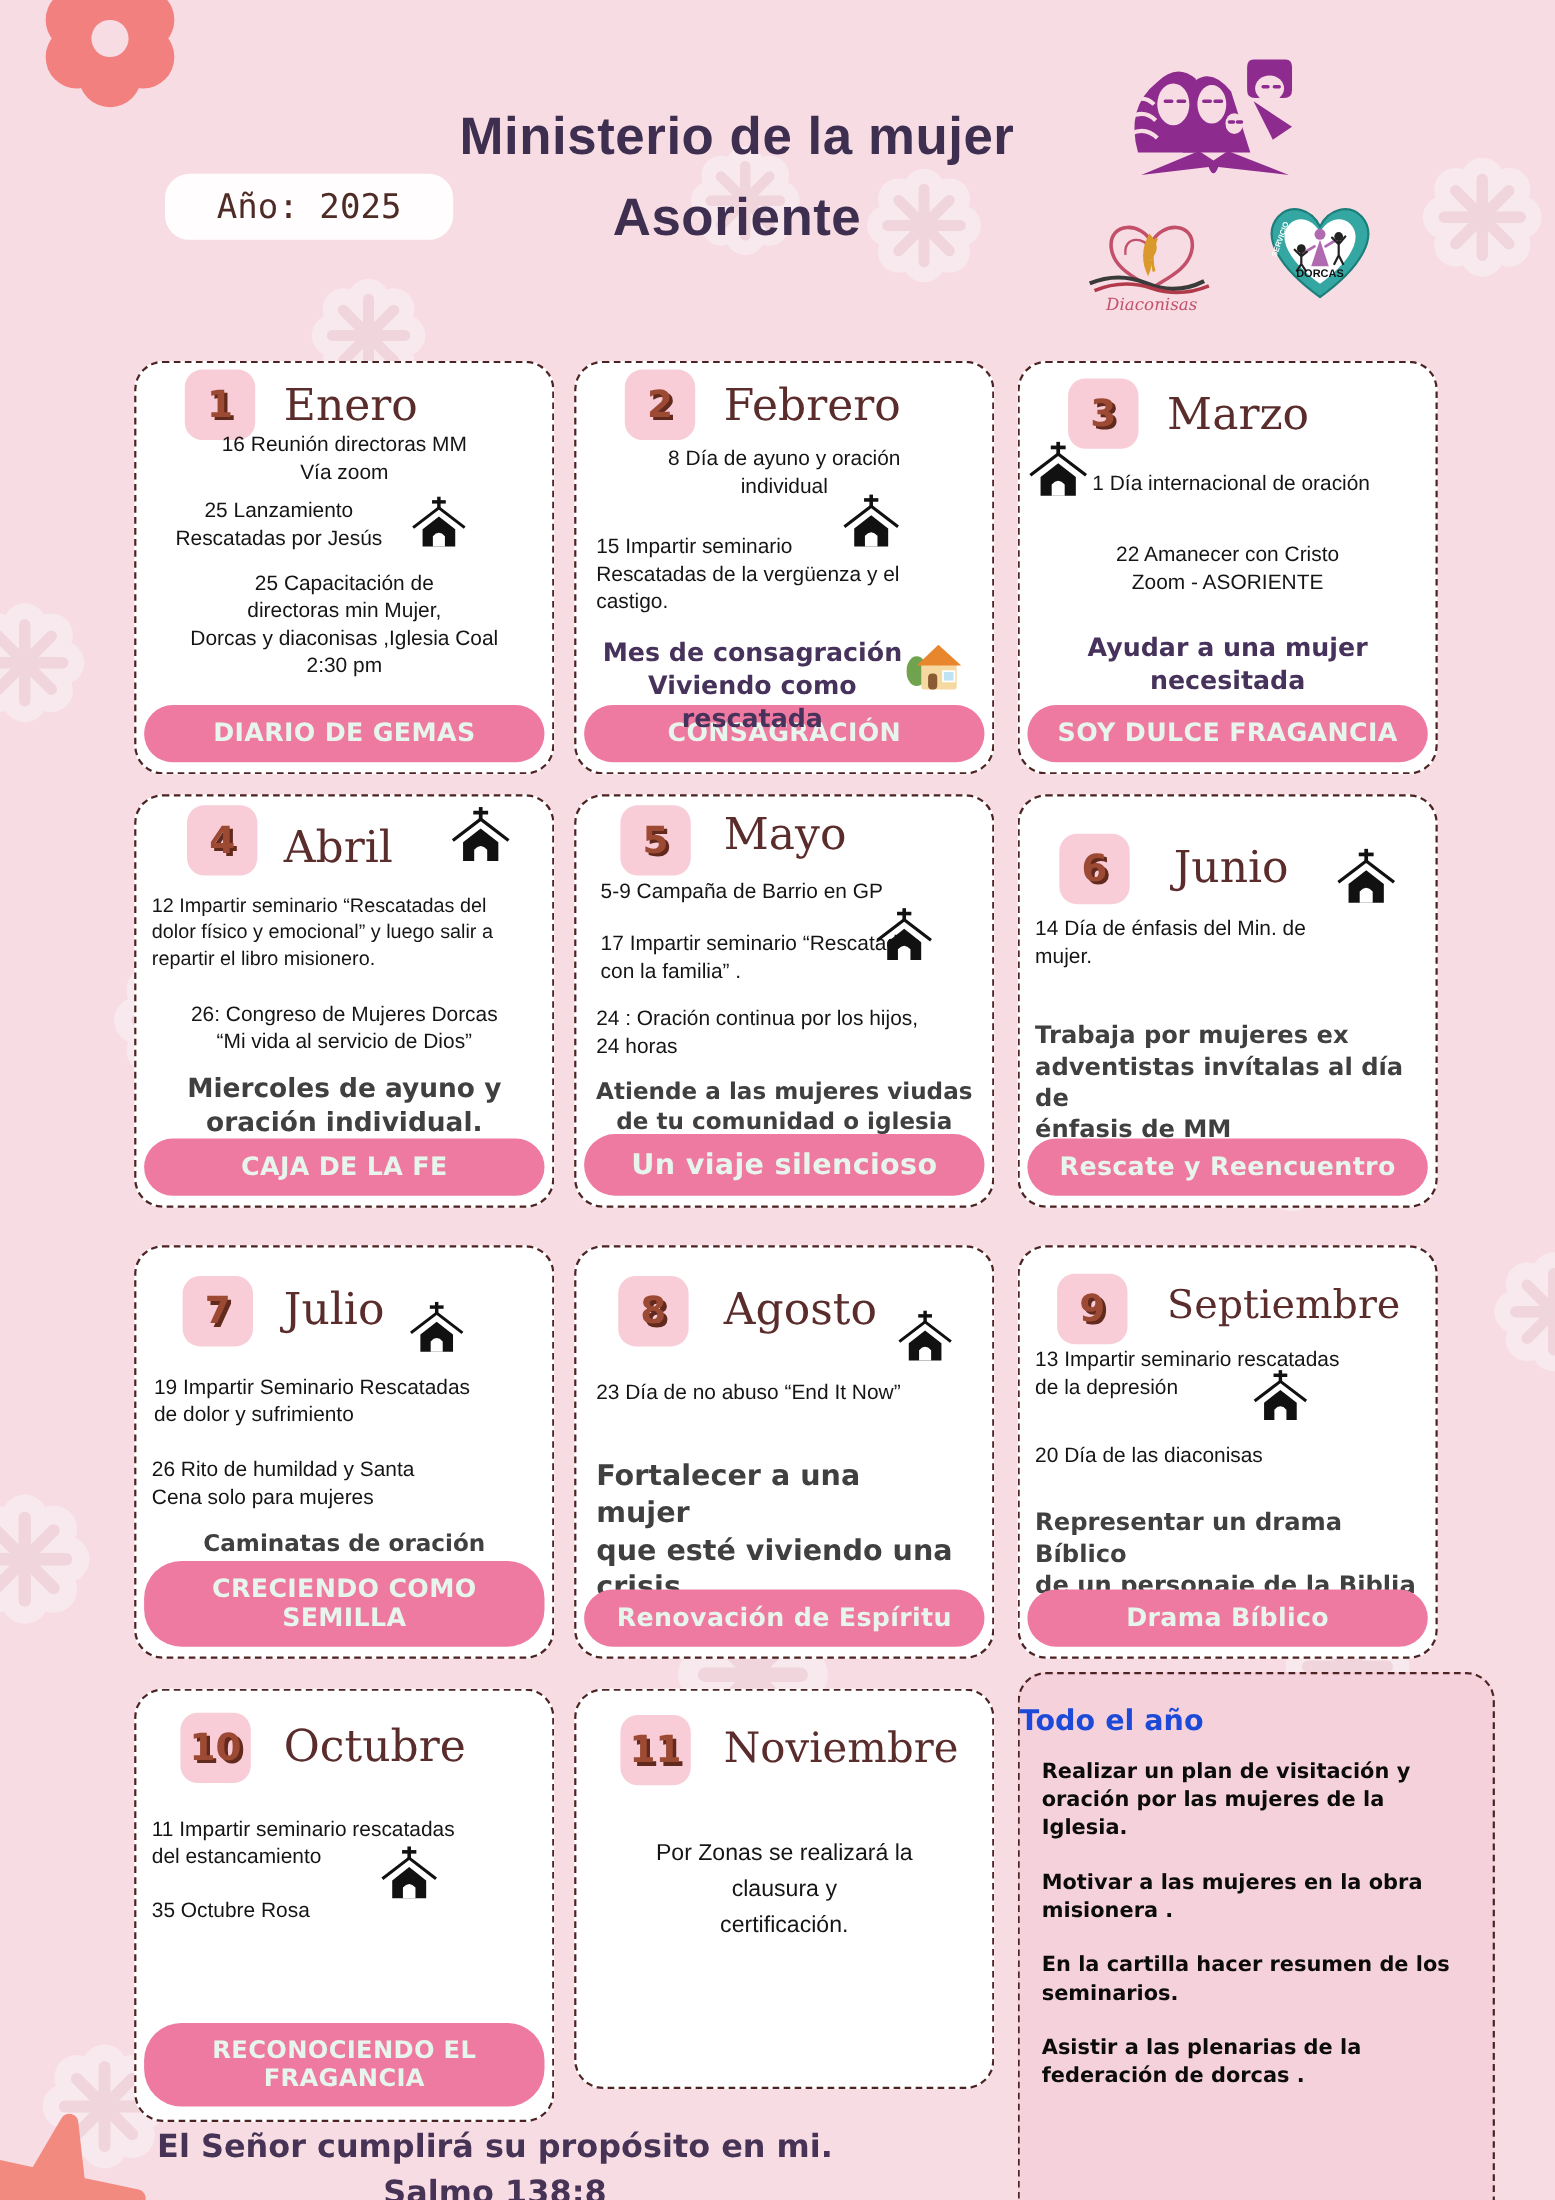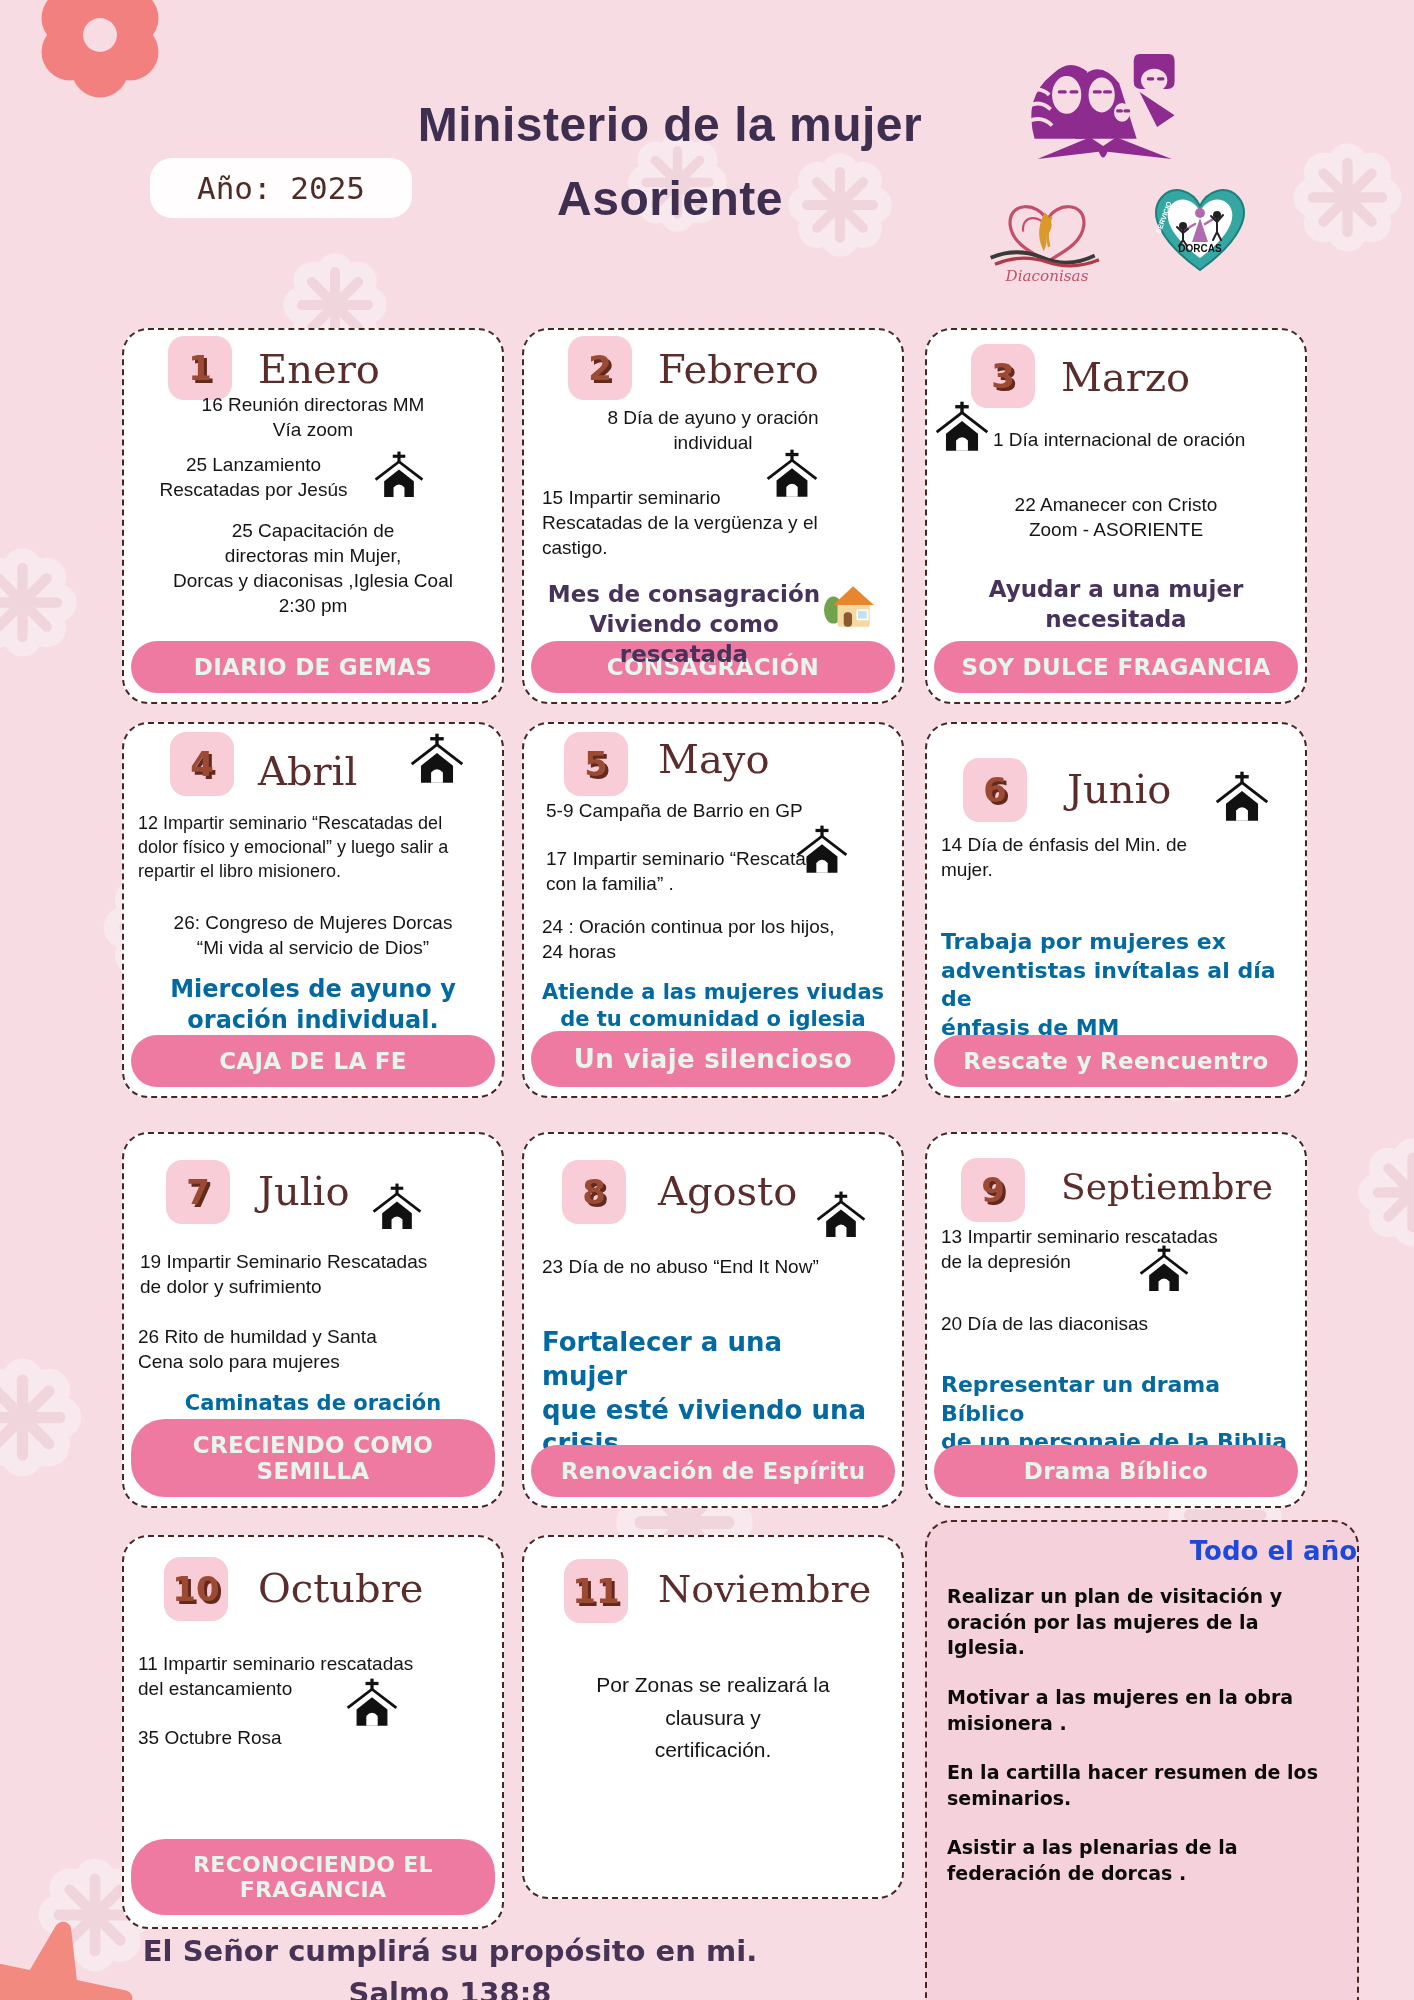--- a/index.html
+++ b/index.html
@@ -16,32 +16,32 @@
   
   .card{position:absolute;background:#ffffff;border:2px dashed #4c2323;border-radius:26px;z-index:2;}
   .badge{position:absolute;top:14px;left:44px;width:64px;height:64px;background:#f8cdd8;border-radius:16px;
         display:flex;align-items:center;justify-content:center;}
   .badge span{font-family:"DejaVu Sans",sans-serif;font-weight:800;font-size:34px;color:#9c4a33;
         text-shadow:3px 3px 0 #62291d;}
   .mname{position:absolute;top:24px;left:134px;font-family:"DejaVu Serif",serif;font-size:40px;color:#5b2c2c;}
   .evt{position:absolute;font-size:19px;line-height:1.32;color:#151515;white-space:pre-line;z-index:1;}
   .center{text-align:center;}
   .hl-pink{position:absolute;font-family:"DejaVu Sans",sans-serif;font-weight:700;font-size:22px;
-        line-height:1.3;color:#0369a1;white-space:pre-line;z-index:1;}
+        line-height:1.3;color:#404040;white-space:pre-line;z-index:1;}
   .hl-purple{position:absolute;font-family:"DejaVu Sans",sans-serif;font-weight:700;font-size:23px;
         line-height:1.3;color:#46325a;white-space:pre-line;z-index:4;}
   .banner{position:absolute;left:7px;right:7px;bottom:9px;background:#ee7aa2;border-radius:34px;
         padding:13px 4px;text-align:center;font-family:"DejaVu Sans",sans-serif;font-weight:700;
         font-size:23px;color:#e7f6ed;letter-spacing:.3px;z-index:3;}
   .church{position:absolute;z-index:2;}
   .house{position:absolute;z-index:4;}
   
   .todo-card{position:absolute;left:925px;top:1520px;width:430px;height:500px;background:#f5d1db;
         border:2px dashed #4c2323;border-radius:26px;z-index:2;}
-  .todo-title{margin-top:14px;text-align:right;font-family:"DejaVu Sans",sans-serif;font-weight:800;
+  .todo-title{margin-top:28px;text-align:left;font-family:"DejaVu Sans",sans-serif;font-weight:800;
         font-size:26px;color:#1d49d8;}
   .todo-list{margin:18px 16px 0 20px;display:flex;flex-direction:column;gap:24px;}
   .todo-item{font-family:"DejaVu Sans",sans-serif;font-weight:700;font-size:19px;line-height:1.35;color:#0c0c0c;}
   
   .quote{position:absolute;left:100px;top:1930px;width:700px;text-align:center;z-index:2;
         font-family:"DejaVu Sans",sans-serif;font-weight:800;font-size:29px;line-height:1.45;color:#463356;}
   
   .logo{position:absolute;z-index:2;}
 </style>
 </head>

